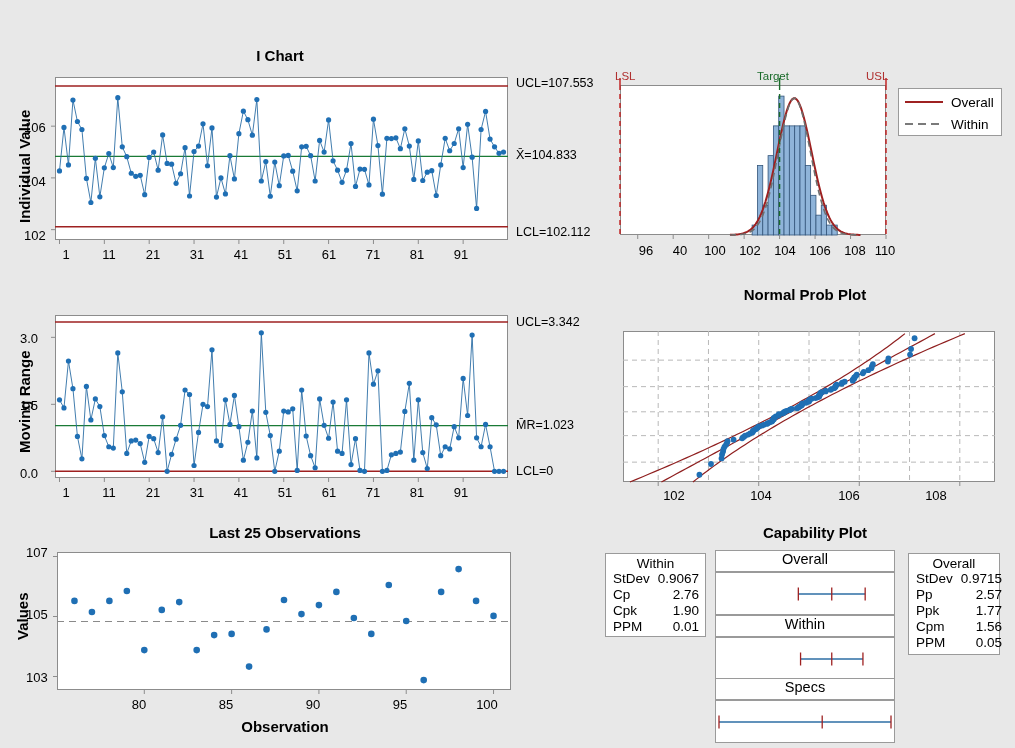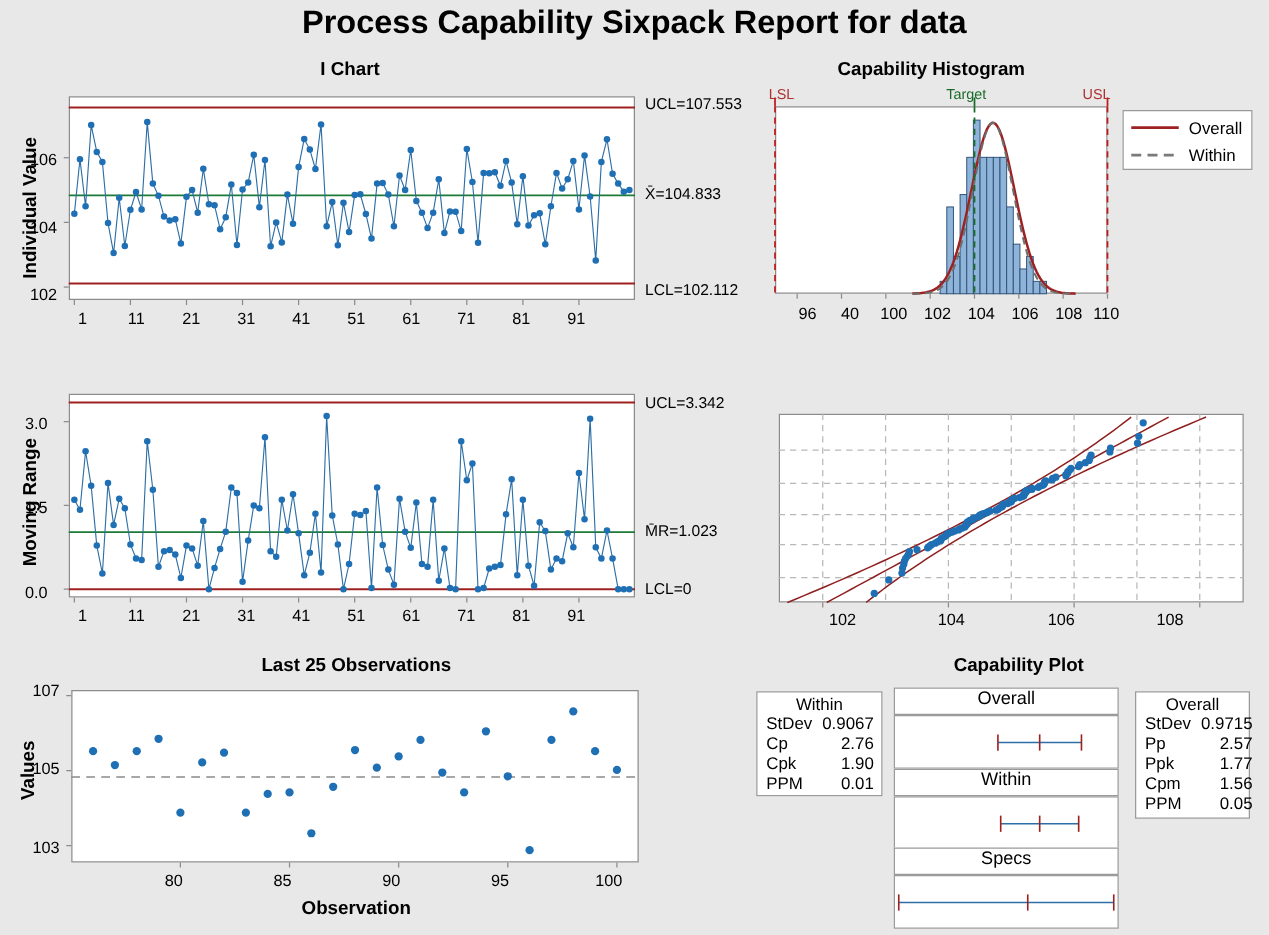--- a/index.html
+++ b/index.html
@@ -38,21 +38,20 @@
   .legend-txt{font-size:13.5px;margin-left:6px;}
   .capcell{position:absolute;box-sizing:border-box;border:1px solid #9a9a9a;background:#fff;
            text-align:center;font-size:14.5px;}
   .capband{position:absolute;box-sizing:border-box;border:1px solid #9a9a9a;background:#fff;}
 </style>
 </head>
 <body>
 
 <div class="root">
 
-  <div class="ttl">Process Capability Sixpack Report for data</div>
 
   <div class="panel-title" style="left:120px;top:47px;width:320px;">I Chart</div>
 
   <div class="ylab-rot" style="left:16px;top:223px;font-size:15px;">Individual Value</div>
 
   <div class="plotbox" id="ichart-box" style="left:55px;top:77px;width:453px;height:163px;"></div>
   <svg id="ichart-svg" width="1015" height="748">
       <line x1="55" y1="85.9779365079367" x2="508" y2="85.9779365079367" stroke="#9e2121" stroke-width="1.6"></line>
       <line x1="55" y1="226.7530158730159" x2="508" y2="226.7530158730159" stroke="#9e2121" stroke-width="1.6"></line>
       <line x1="55" y1="156.3525396825397" x2="508" y2="156.3525396825397" stroke="#1a7a36" stroke-width="1.4"></line>
@@ -184,21 +183,20 @@
   <div class="tick" style="left:277px;top:247px;width:16px;text-align:center;">51</div>
   <div class="tick" style="left:321px;top:247px;width:16px;text-align:center;">61</div>
   <div class="tick" style="left:365px;top:247px;width:16px;text-align:center;">71</div>
   <div class="tick" style="left:409px;top:247px;width:16px;text-align:center;">81</div>
   <div class="tick" style="left:453px;top:247px;width:16px;text-align:center;">91</div>
 
   <div class="limlabel" style="left:516px;top:76px;">UCL=107.553</div>
   <div class="limlabel" style="left:516px;top:148px;">X̄=104.833</div>
   <div class="limlabel" style="left:516px;top:225px;">LCL=102.112</div>
 
-  <div class="panel-title" style="left:600px;top:47px;width:290px;">Capability Histogram</div>
 
   <div class="plotbox" id="hist-box" style="left:620px;top:85px;width:266px;height:150px;"></div>
   <svg id="hist-svg" width="1015" height="748">
       <rect x="752.1133333333331" y="225.0793650793651" width="5.320000000000277" height="9.92063492063491" fill="#8fb4d9" stroke="#33557a" stroke-width="0.8"></rect>
       <rect x="757.4333333333334" y="165.55555555555554" width="5.320000000000164" height="69.44444444444446" fill="#8fb4d9" stroke="#33557a" stroke-width="0.8"></rect>
       <rect x="762.7533333333333" y="205.23809523809524" width="5.320000000000164" height="29.76190476190476" fill="#8fb4d9" stroke="#33557a" stroke-width="0.8"></rect>
       <rect x="768.0733333333333" y="155.63492063492063" width="5.320000000000164" height="79.36507936507937" fill="#8fb4d9" stroke="#33557a" stroke-width="0.8"></rect>
       <rect x="773.3933333333332" y="125.87301587301589" width="5.320000000000164" height="109.12698412698411" fill="#8fb4d9" stroke="#33557a" stroke-width="0.8"></rect>
       <rect x="778.7133333333331" y="96.11111111111111" width="5.320000000000164" height="138.88888888888889" fill="#8fb4d9" stroke="#33557a" stroke-width="0.8"></rect>
       <rect x="784.0333333333333" y="125.87301587301589" width="5.320000000000164" height="109.12698412698411" fill="#8fb4d9" stroke="#33557a" stroke-width="0.8"></rect>
@@ -394,20 +392,21 @@
   <div class="tick" style="left:277px;top:485px;width:16px;text-align:center;">51</div>
   <div class="tick" style="left:321px;top:485px;width:16px;text-align:center;">61</div>
   <div class="tick" style="left:365px;top:485px;width:16px;text-align:center;">71</div>
   <div class="tick" style="left:409px;top:485px;width:16px;text-align:center;">81</div>
   <div class="tick" style="left:453px;top:485px;width:16px;text-align:center;">91</div>
 
   <div class="limlabel" style="left:516px;top:315px;">UCL=3.342</div>
   <div class="limlabel" style="left:516px;top:418px;">M̄R=1.023</div>
   <div class="limlabel" style="left:516px;top:464px;">LCL=0</div>
 
+  <div class="panel-title" style="left:660px;top:286px;width:290px;">Normal Prob Plot</div>
 
   <div class="plotbox" id="pp-box" style="left:623px;top:331px;width:372px;height:151px;"></div>
   <svg id="pp-svg" width="1015" height="748">
       <line x1="658.1891891891893" y1="331" x2="658.1891891891893" y2="482" stroke="#b8b8b8" stroke-width="1" stroke-dasharray="5,4"></line>
       <line x1="708.4594594594596" y1="331" x2="708.4594594594596" y2="482" stroke="#b8b8b8" stroke-width="1" stroke-dasharray="5,4"></line>
       <line x1="758.7297297297298" y1="331" x2="758.7297297297298" y2="482" stroke="#b8b8b8" stroke-width="1" stroke-dasharray="5,4"></line>
       <line x1="809" y1="331" x2="809" y2="482" stroke="#b8b8b8" stroke-width="1" stroke-dasharray="5,4"></line>
       <line x1="859.2702702702702" y1="331" x2="859.2702702702702" y2="482" stroke="#b8b8b8" stroke-width="1" stroke-dasharray="5,4"></line>
       <line x1="909.5405405405404" y1="331" x2="909.5405405405404" y2="482" stroke="#b8b8b8" stroke-width="1" stroke-dasharray="5,4"></line>
       <line x1="959.8108108108106" y1="331" x2="959.8108108108106" y2="482" stroke="#b8b8b8" stroke-width="1" stroke-dasharray="5,4"></line>

